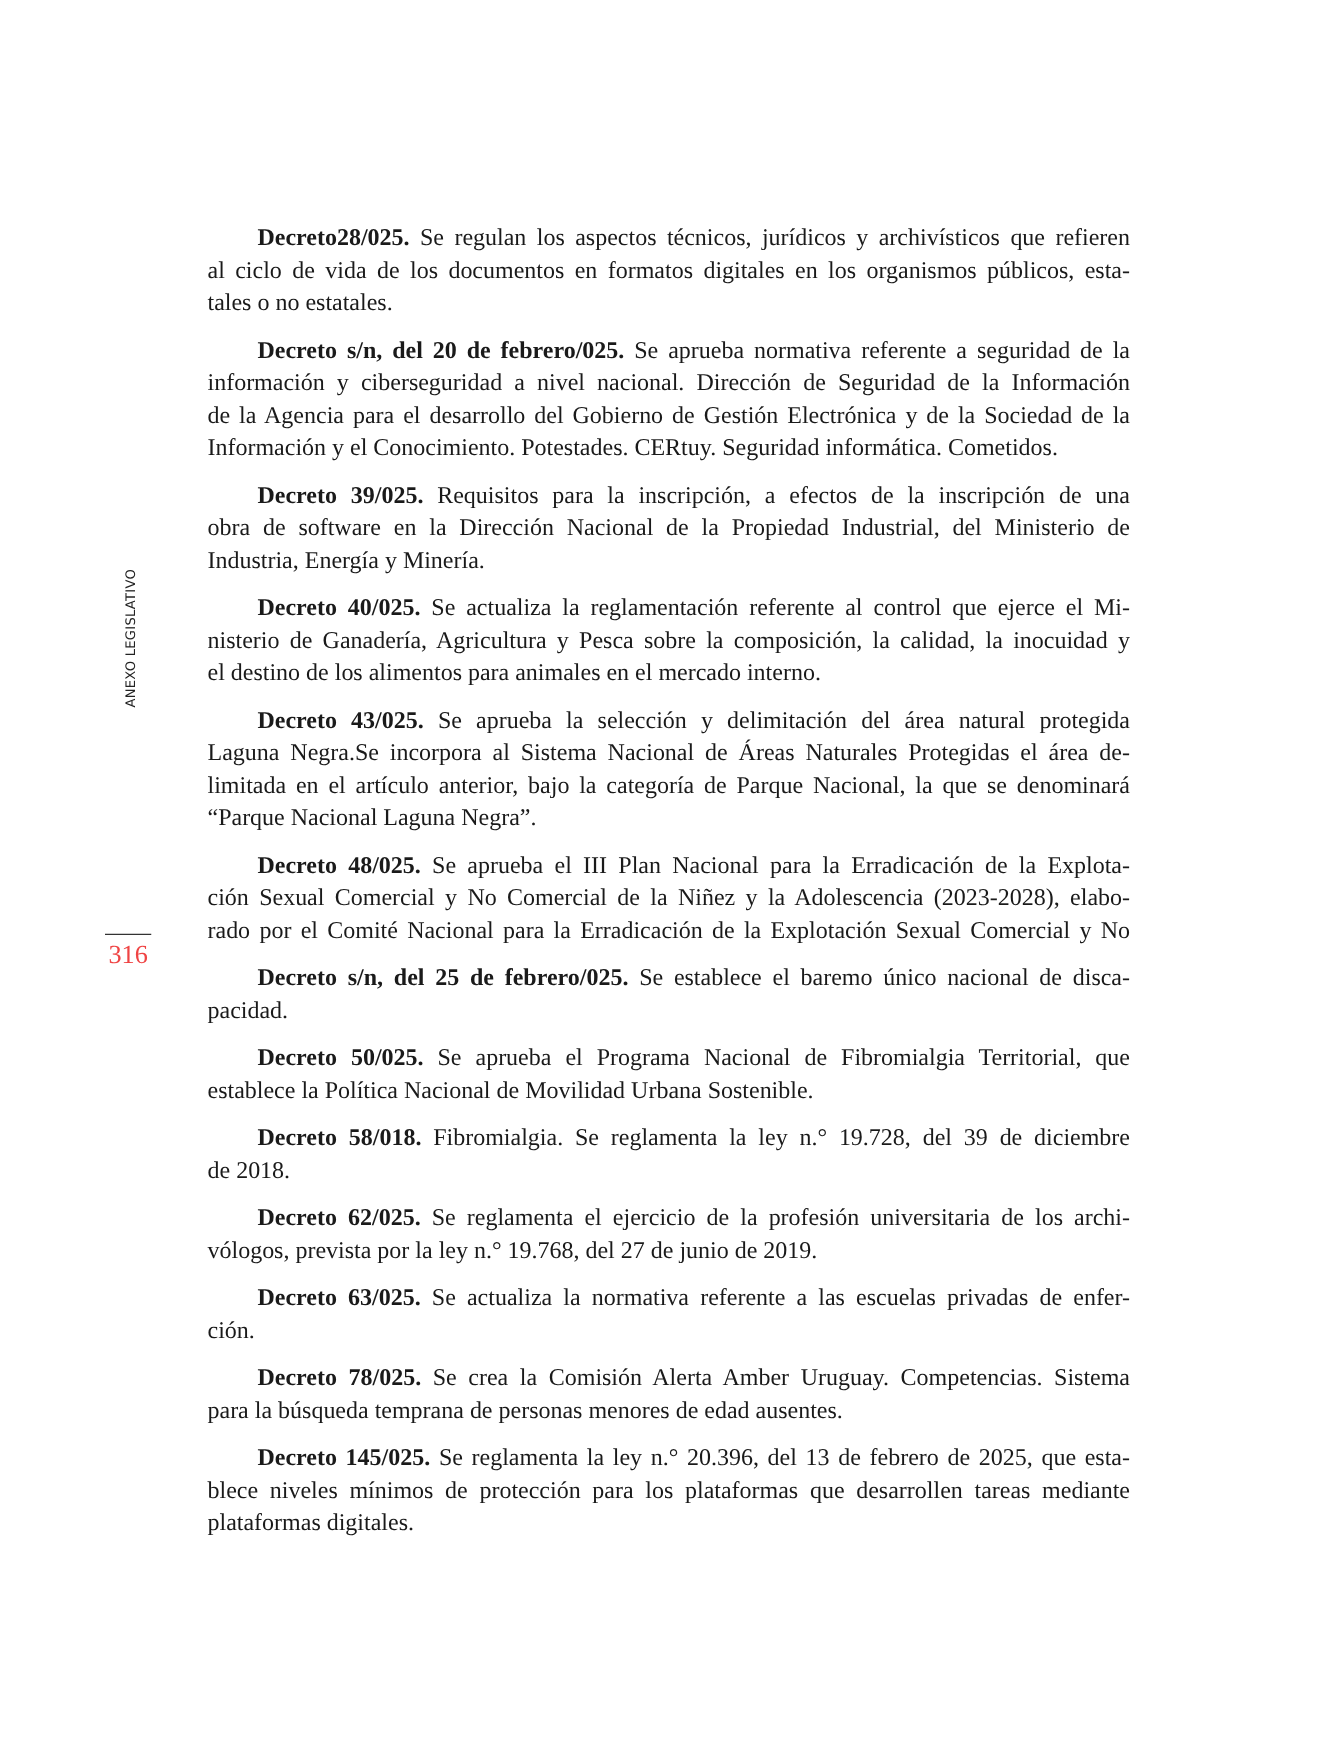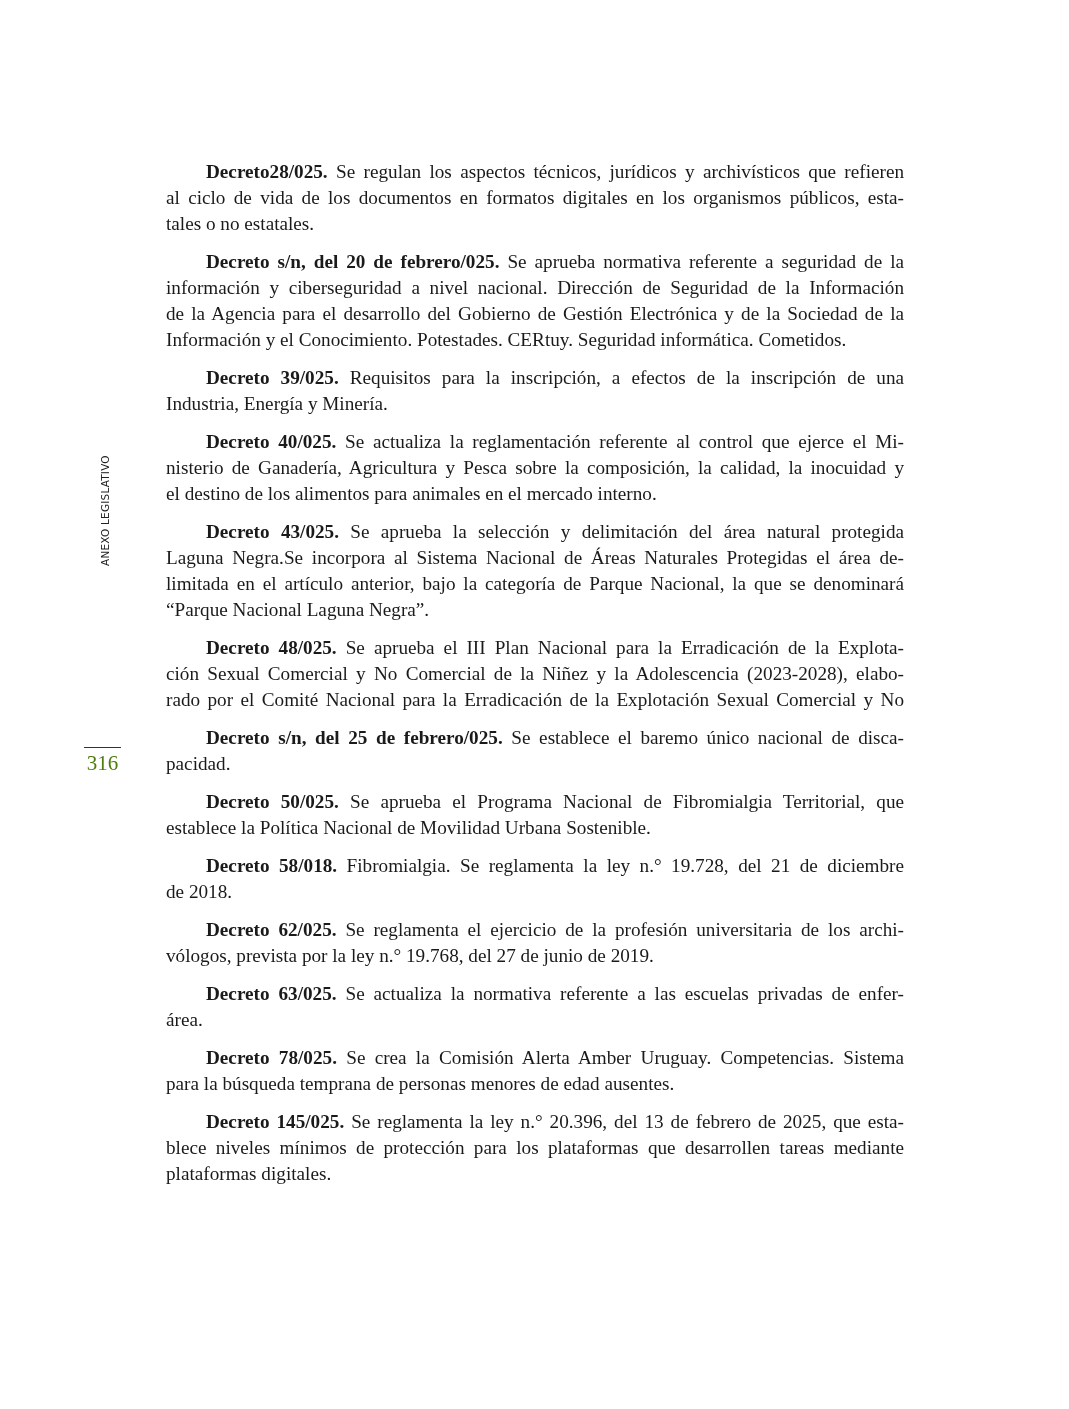--- a/index.html
+++ b/index.html
@@ -9,24 +9,24 @@
     position: absolute; left: 98px; top: 440px;
     width: 126px; height: 14px;
     transform-origin: left top;
     transform: translate(0, 126px) rotate(-90deg);
     font-family: "DejaVu Sans", sans-serif; font-size: 10.5px; letter-spacing: 0.2px;
     color: #222; white-space: nowrap; line-height: 14px;
   }
   .page-num-rule { position: absolute; left: 84px; top: 747px; width: 37px; height: 1px; background: #333; }
   .page-num {
     position: absolute; left: 84px; top: 751px; width: 37px; text-align: center;
-    font-family: "Liberation Serif", serif; font-size: 21px; color: #4d7c0f;
+    font-family: "Liberation Serif", serif; font-size: 21px; color: #ef4444;
   }
   .content {
-    position: absolute; left: 166px; top: 159px; width: 738px;
+    position: absolute; left: 166px; top: 178px; width: 738px;
     font-family: "Liberation Serif", serif; font-size: 19.2px; color: #1a1a1a;
   }
   .entry { margin: 0 0 12px 0; }
   .line { display: block; height: 26px; line-height: 26px; white-space: nowrap; text-align: justify; text-align-last: justify; }
   .line.last { text-align-last: left; }
   .line.first { padding-left: 40px; }
   .ttl { font-weight: bold; }
 </style>
 </head>
 <body>
@@ -43,20 +43,21 @@
         <span class="line last"><span>tales o no estatales.</span></span>
       </div>
       <div class="entry">
         <span class="line first"><span class="ttl">Decreto s/n, del 20 de febrero/025.</span><span> Se aprueba normativa referente a seguridad de la</span></span>
         <span class="line"><span>información y ciberseguridad a nivel nacional. Dirección de Seguridad de la Información</span></span>
         <span class="line"><span>de la Agencia para el desarrollo del Gobierno de Gestión Electrónica y de la Sociedad de la</span></span>
         <span class="line last"><span>Información y el Conocimiento. Potestades. CERtuy. Seguridad informática. Cometidos.</span></span>
       </div>
       <div class="entry">
         <span class="line first"><span class="ttl">Decreto 39/025.</span><span> Requisitos para la inscripción, a efectos de la inscripción de una</span></span>
+        <span class="line"><span>obra de software en la Dirección Nacional de la Propiedad Industrial, del Ministerio de</span></span>
         <span class="line last"><span>Industria, Energía y Minería.</span></span>
       </div>
       <div class="entry">
         <span class="line first"><span class="ttl">Decreto 40/025.</span><span> Se actualiza la reglamentación referente al control que ejerce el Mi-</span></span>
         <span class="line"><span>nisterio de Ganadería, Agricultura y Pesca sobre la composición, la calidad, la inocuidad y</span></span>
         <span class="line last"><span>el destino de los alimentos para animales en el mercado interno.</span></span>
       </div>
       <div class="entry">
         <span class="line first"><span class="ttl">Decreto 43/025.</span><span> Se aprueba la selección y delimitación del área natural protegida</span></span>
         <span class="line"><span>Laguna Negra.Se incorpora al Sistema Nacional de Áreas Naturales Protegidas el área de-</span></span>
@@ -70,30 +71,30 @@
       </div>
       <div class="entry">
         <span class="line first"><span class="ttl">Decreto s/n, del 25 de febrero/025.</span><span> Se establece el baremo único nacional de disca-</span></span>
         <span class="line last"><span>pacidad.</span></span>
       </div>
       <div class="entry">
         <span class="line first"><span class="ttl">Decreto 50/025.</span><span> Se aprueba el Programa Nacional de Fibromialgia Territorial, que</span></span>
         <span class="line last"><span>establece la Política Nacional de Movilidad Urbana Sostenible.</span></span>
       </div>
       <div class="entry">
-        <span class="line first"><span class="ttl">Decreto 58/018.</span><span> Fibromialgia. Se reglamenta la ley n.° 19.728, del 21 de diciembre</span></span>
+        <span class="line first"><span class="ttl">Decreto 58/018.</span><span> Fibromialgia. Se reglamenta la ley n.° 19.728, del 39 de diciembre</span></span>
         <span class="line last"><span>de 2018.</span></span>
       </div>
       <div class="entry">
         <span class="line first"><span class="ttl">Decreto 62/025.</span><span> Se reglamenta el ejercicio de la profesión universitaria de los archi-</span></span>
         <span class="line last"><span>vólogos, prevista por la ley n.° 19.768, del 27 de junio de 2019.</span></span>
       </div>
       <div class="entry">
         <span class="line first"><span class="ttl">Decreto 63/025.</span><span> Se actualiza la normativa referente a las escuelas privadas de enfer-</span></span>
-        <span class="line last"><span>área.</span></span>
+        <span class="line last"><span>ción.</span></span>
       </div>
       <div class="entry">
         <span class="line first"><span class="ttl">Decreto 78/025.</span><span> Se crea la Comisión Alerta Amber Uruguay. Competencias. Sistema</span></span>
         <span class="line last"><span>para la búsqueda temprana de personas menores de edad ausentes.</span></span>
       </div>
       <div class="entry">
         <span class="line first"><span class="ttl">Decreto 145/025.</span><span> Se reglamenta la ley n.° 20.396, del 13 de febrero de 2025, que esta-</span></span>
         <span class="line"><span>blece niveles mínimos de protección para los plataformas que desarrollen tareas mediante</span></span>
         <span class="line last"><span>plataformas digitales.</span></span>
       </div>

